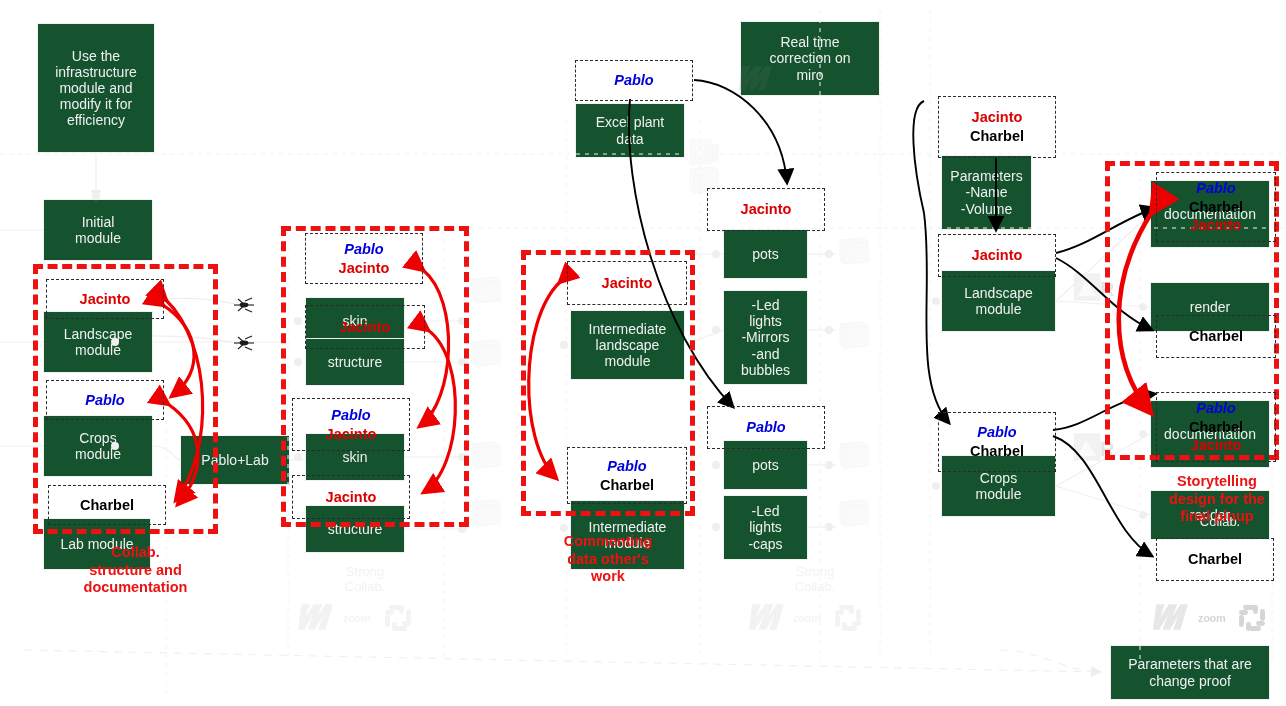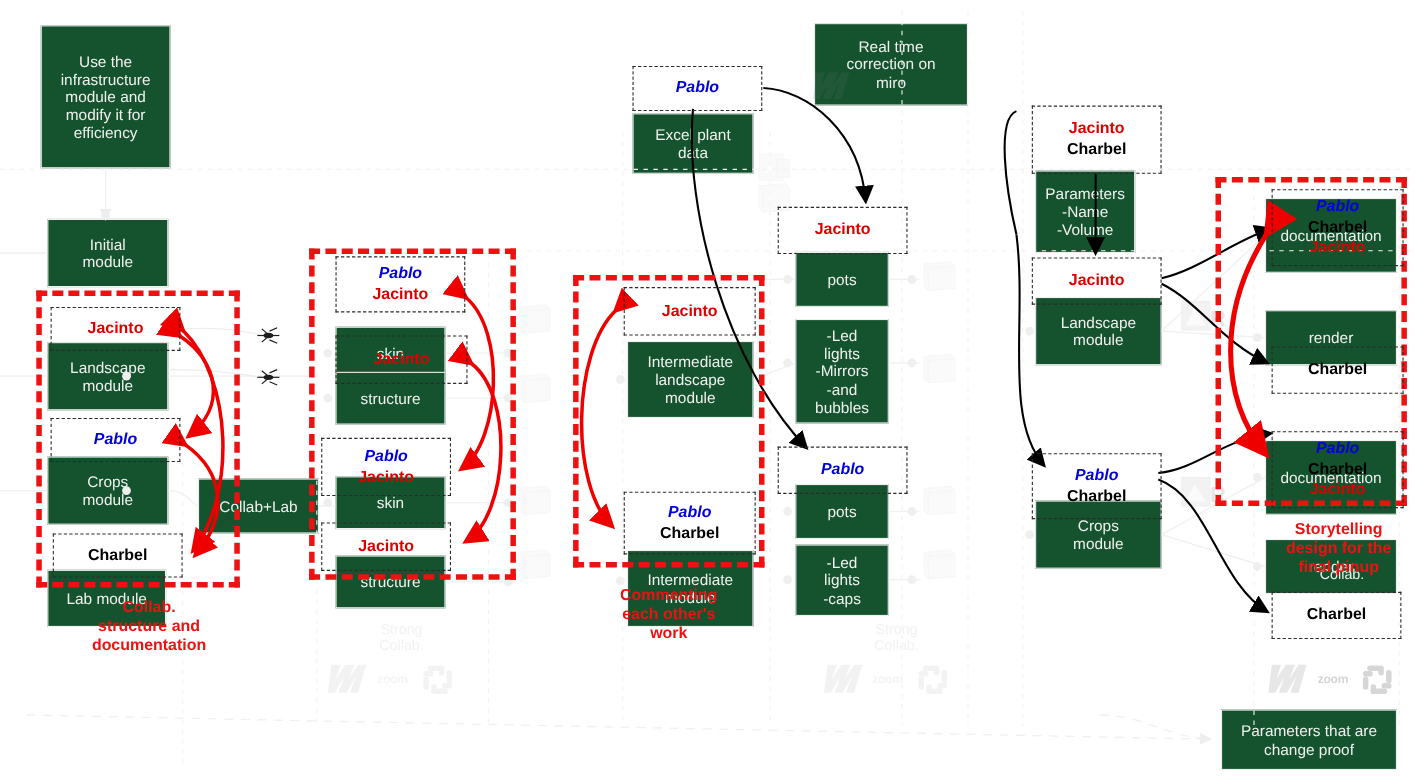--- a/index.html
+++ b/index.html
@@ -53,21 +53,21 @@
 
   <div class="faded-box" style="left:43px;top:415px;width:110px;height:62px;">
     <span>Crops<br>module</span>
   </div>
 
   <div class="faded-box" style="left:43px;top:518px;width:108px;height:52px;">
     <span>Lab module</span>
   </div>
 
   <div class="faded-box" style="left:180px;top:435px;width:110px;height:50px;">
-    <span>Collab+Lab</span>
+    <span>Pablo+Lab</span>
   </div>
 
   <div class="faded-box" style="left:305px;top:297px;width:100px;height:48px;">
     <span>skin</span>
   </div>
   <div class="faded-box" style="left:305px;top:338px;width:100px;height:48px;">
     <span>structure</span>
   </div>
   <div class="faded-box" style="left:305px;top:433px;width:100px;height:48px;">
     <span>skin</span>
@@ -538,21 +538,21 @@
 
   <div class="glabel" style="left:58px;top:544px;width:155px;">
     <div>Collab.</div>
     <div>structure and</div>
     <div>documentation</div>
   </div>
 
 
   <div class="glabel" style="left:527px;top:533px;width:162px;">
     <div>Commenting</div>
-    <div>each other's</div>
+    <div>data other's</div>
     <div>work</div>
   </div>
 
   <div class="glabel" style="left:1134px;top:473px;width:166px;">
     <div>Storytelling</div>
     <div>design for the</div>
     <div>final pinup</div>
   </div>
 
 </div>

